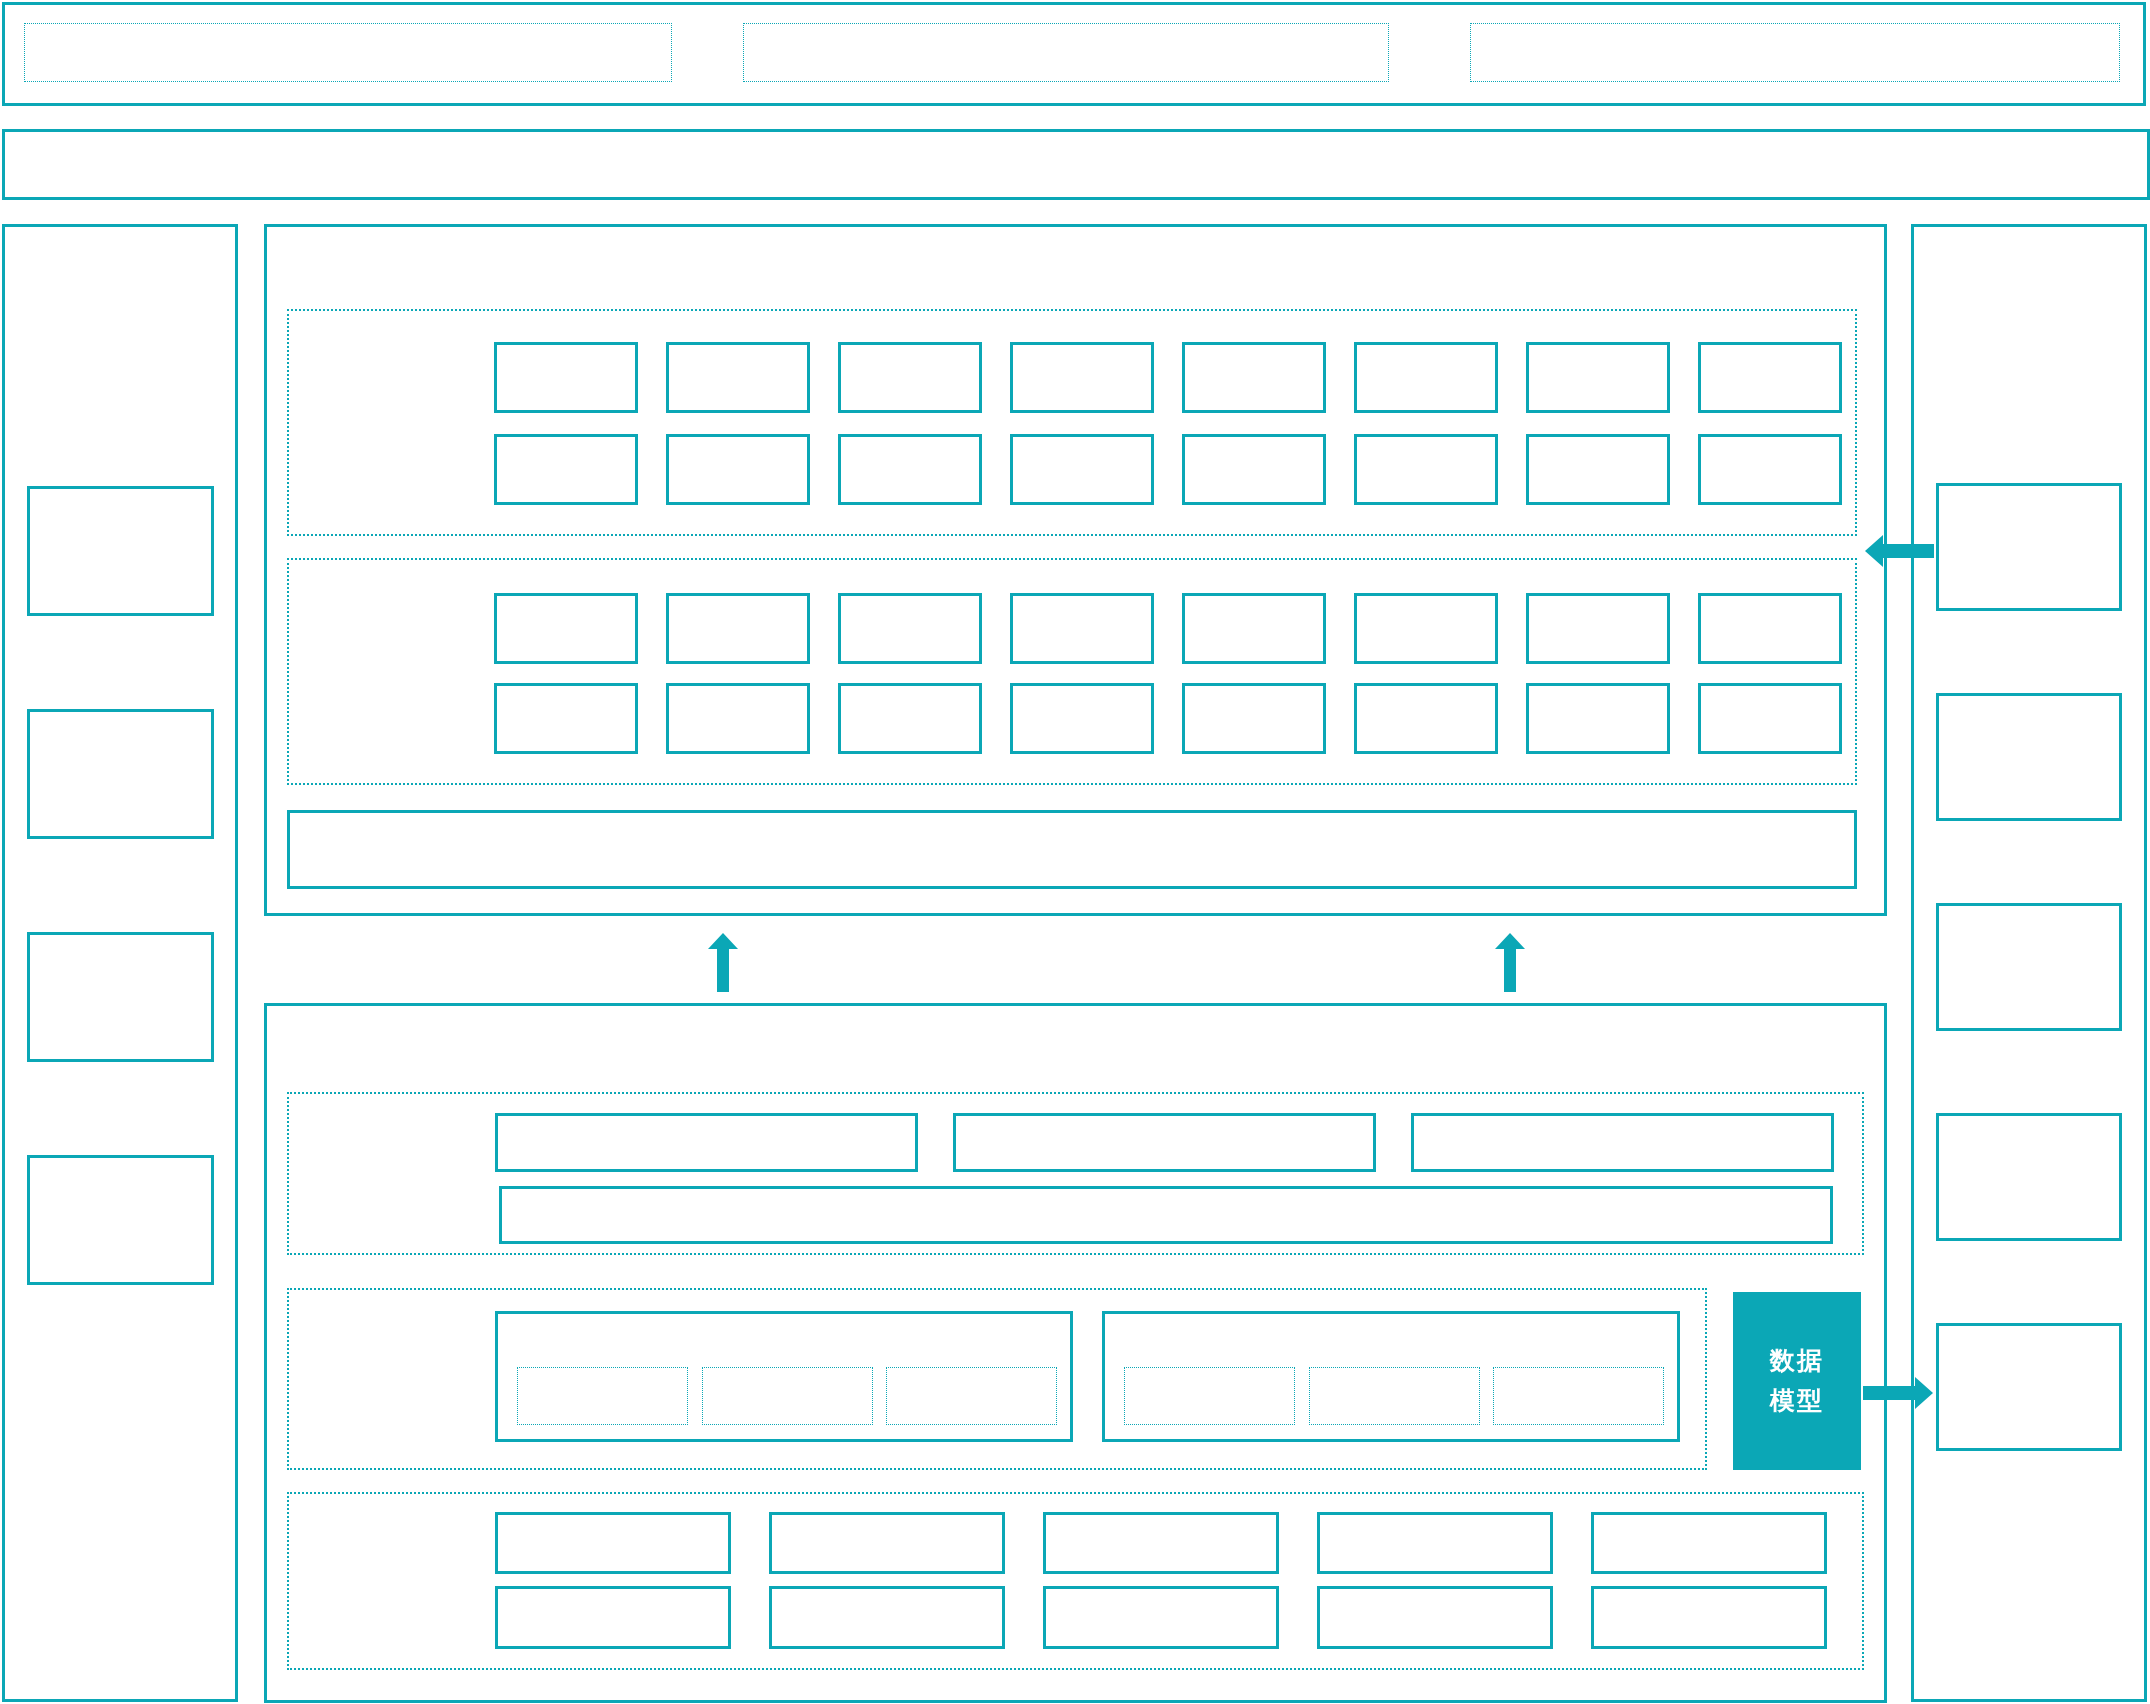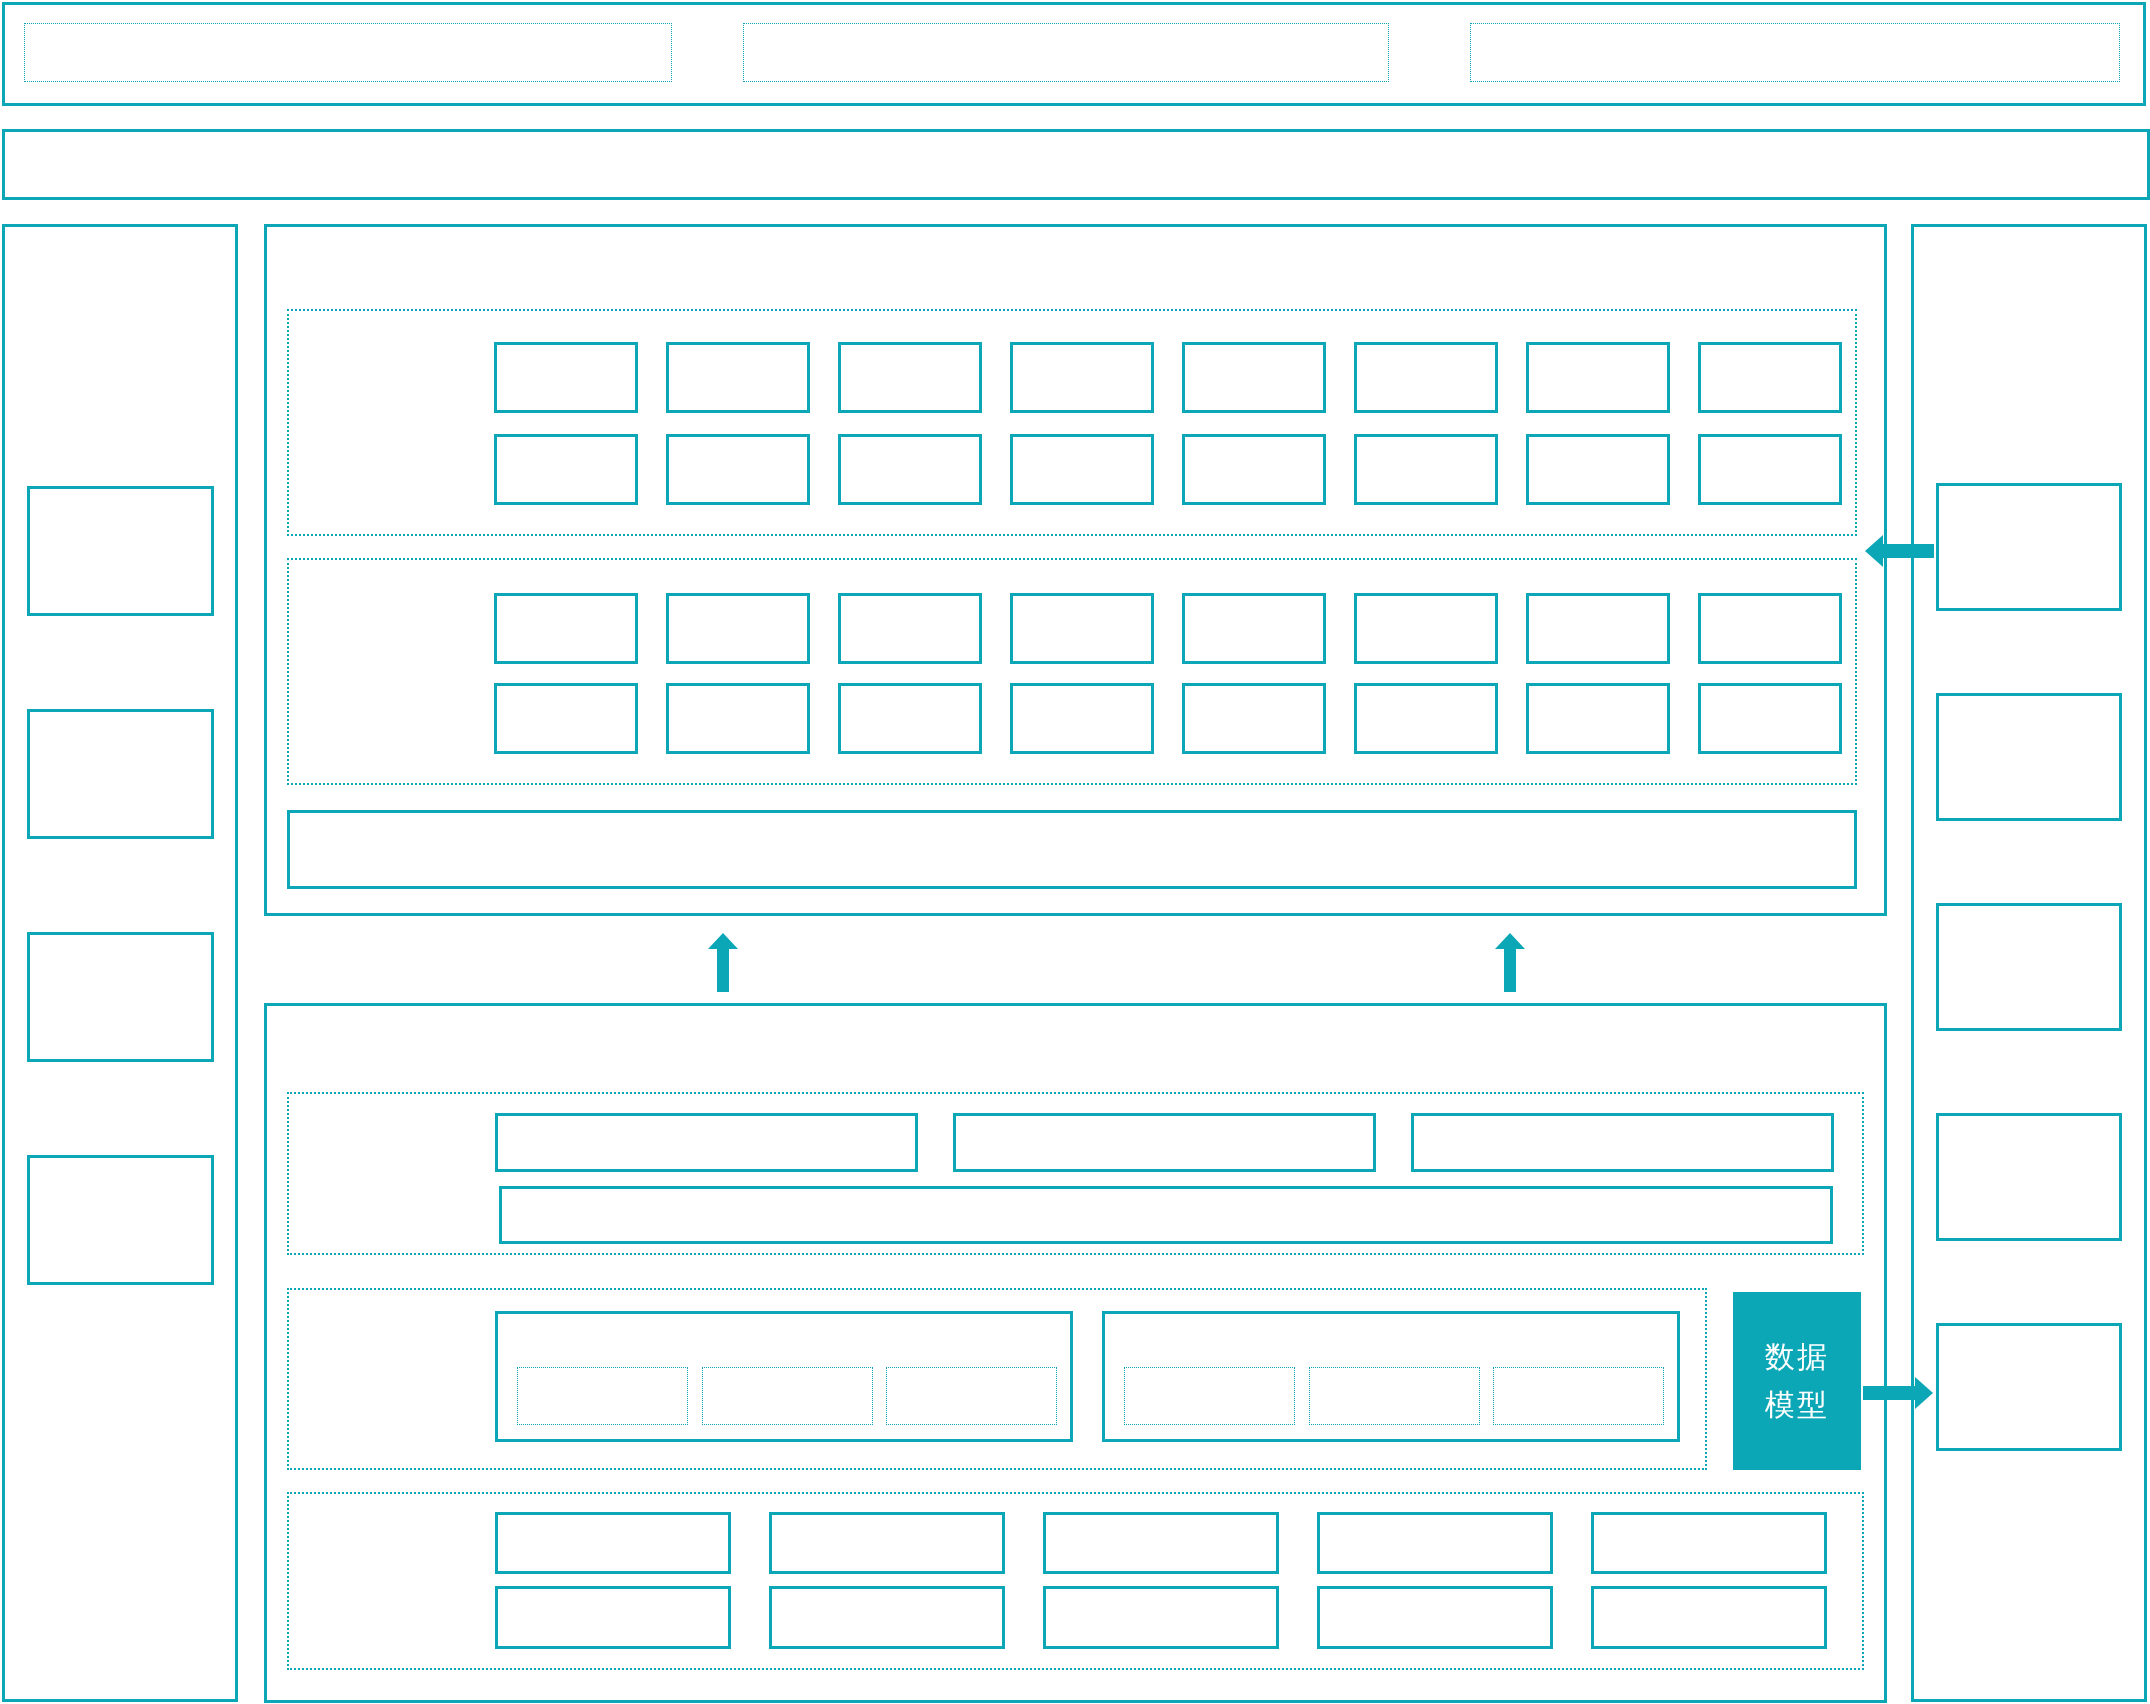--- a/index.html
+++ b/index.html
@@ -18,21 +18,21 @@
   .vstack > *{flex:none;}
   
   .up-arrow{position:absolute;width:30px;z-index:5;}
   .up-arrow .head{width:0;height:0;border-left:15px solid transparent;border-right:15px solid transparent;border-bottom:16.3px solid var(--accent);}
   .up-arrow .shaft{width:12.6px;height:43px;background:var(--accent);margin:0 auto;}
   .h-arrow{position:absolute;display:flex;align-items:center;z-index:5;}
   .h-arrow .shaft{height:14px;background:var(--accent);}
   .h-arrow .head-left{width:0;height:0;border-top:16.3px solid transparent;border-bottom:16.3px solid transparent;border-right:18px solid var(--accent);}
   .h-arrow .head-right{width:0;height:0;border-top:16.3px solid transparent;border-bottom:16.3px solid transparent;border-left:18px solid var(--accent);}
   .data-model{background:var(--accent);color:#fff;display:flex;align-items:center;justify-content:center;
-              font-size:30px;font-weight:400;letter-spacing:2.2px;line-height:1.6;text-align:center;}
+              font-size:25px;font-weight:700;letter-spacing:2.2px;line-height:1.6;text-align:center;}
   .data-model .lbl{width:77px;word-break:break-all;}
 </style>
 </head>
 <body>
 
 <div class="abs solid" style="left:2.2px;top:1.5px;width:2144px;height:104px;">
   <div class="abs dotslot" style="left:19.3px;top:18.6px;width:648px;height:59px;"></div>
   <div class="abs dotslot" style="left:738px;top:18.6px;width:646px;height:59px;"></div>
   <div class="abs dotslot" style="left:1465px;top:18.6px;width:650px;height:59px;"></div>
 </div>

